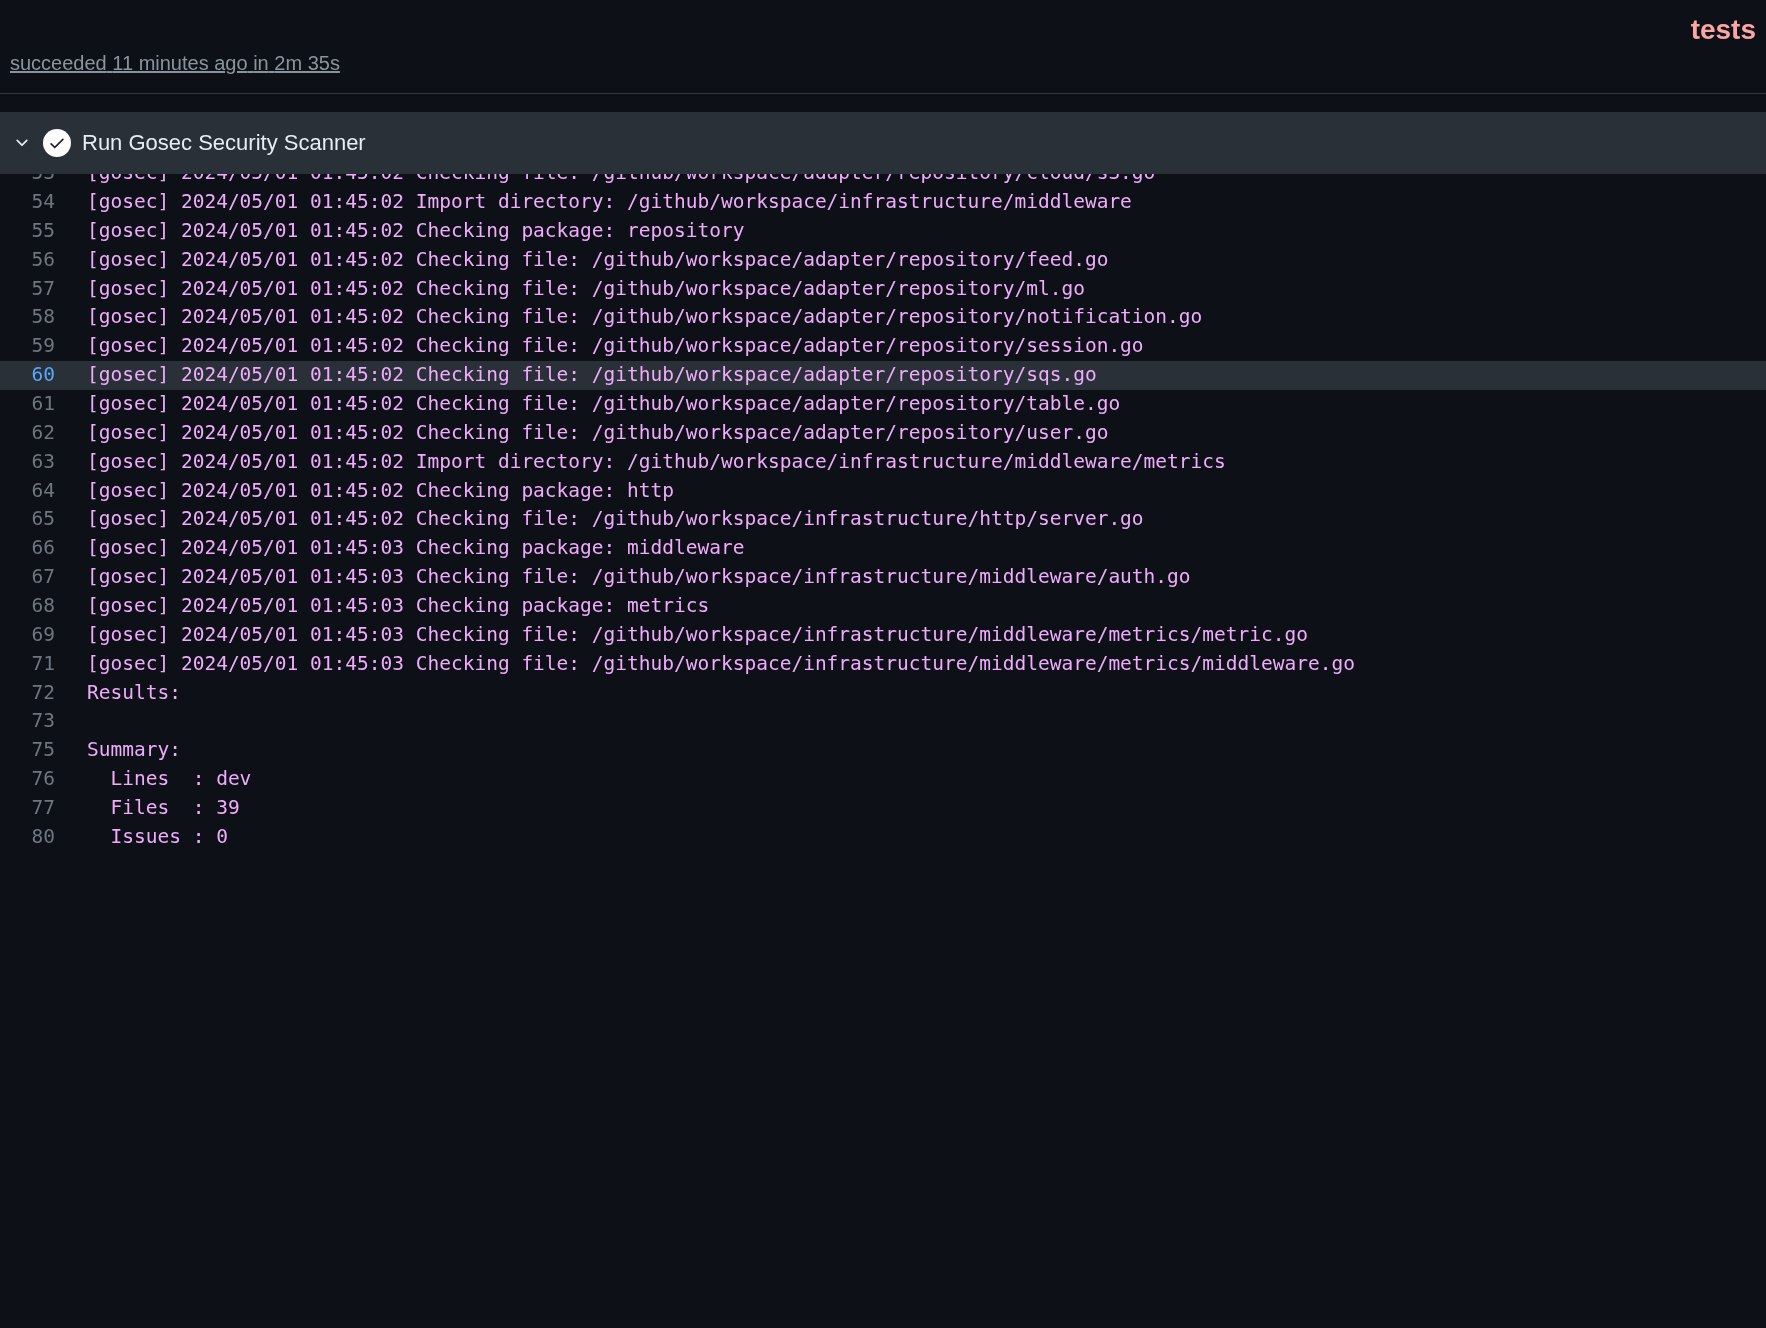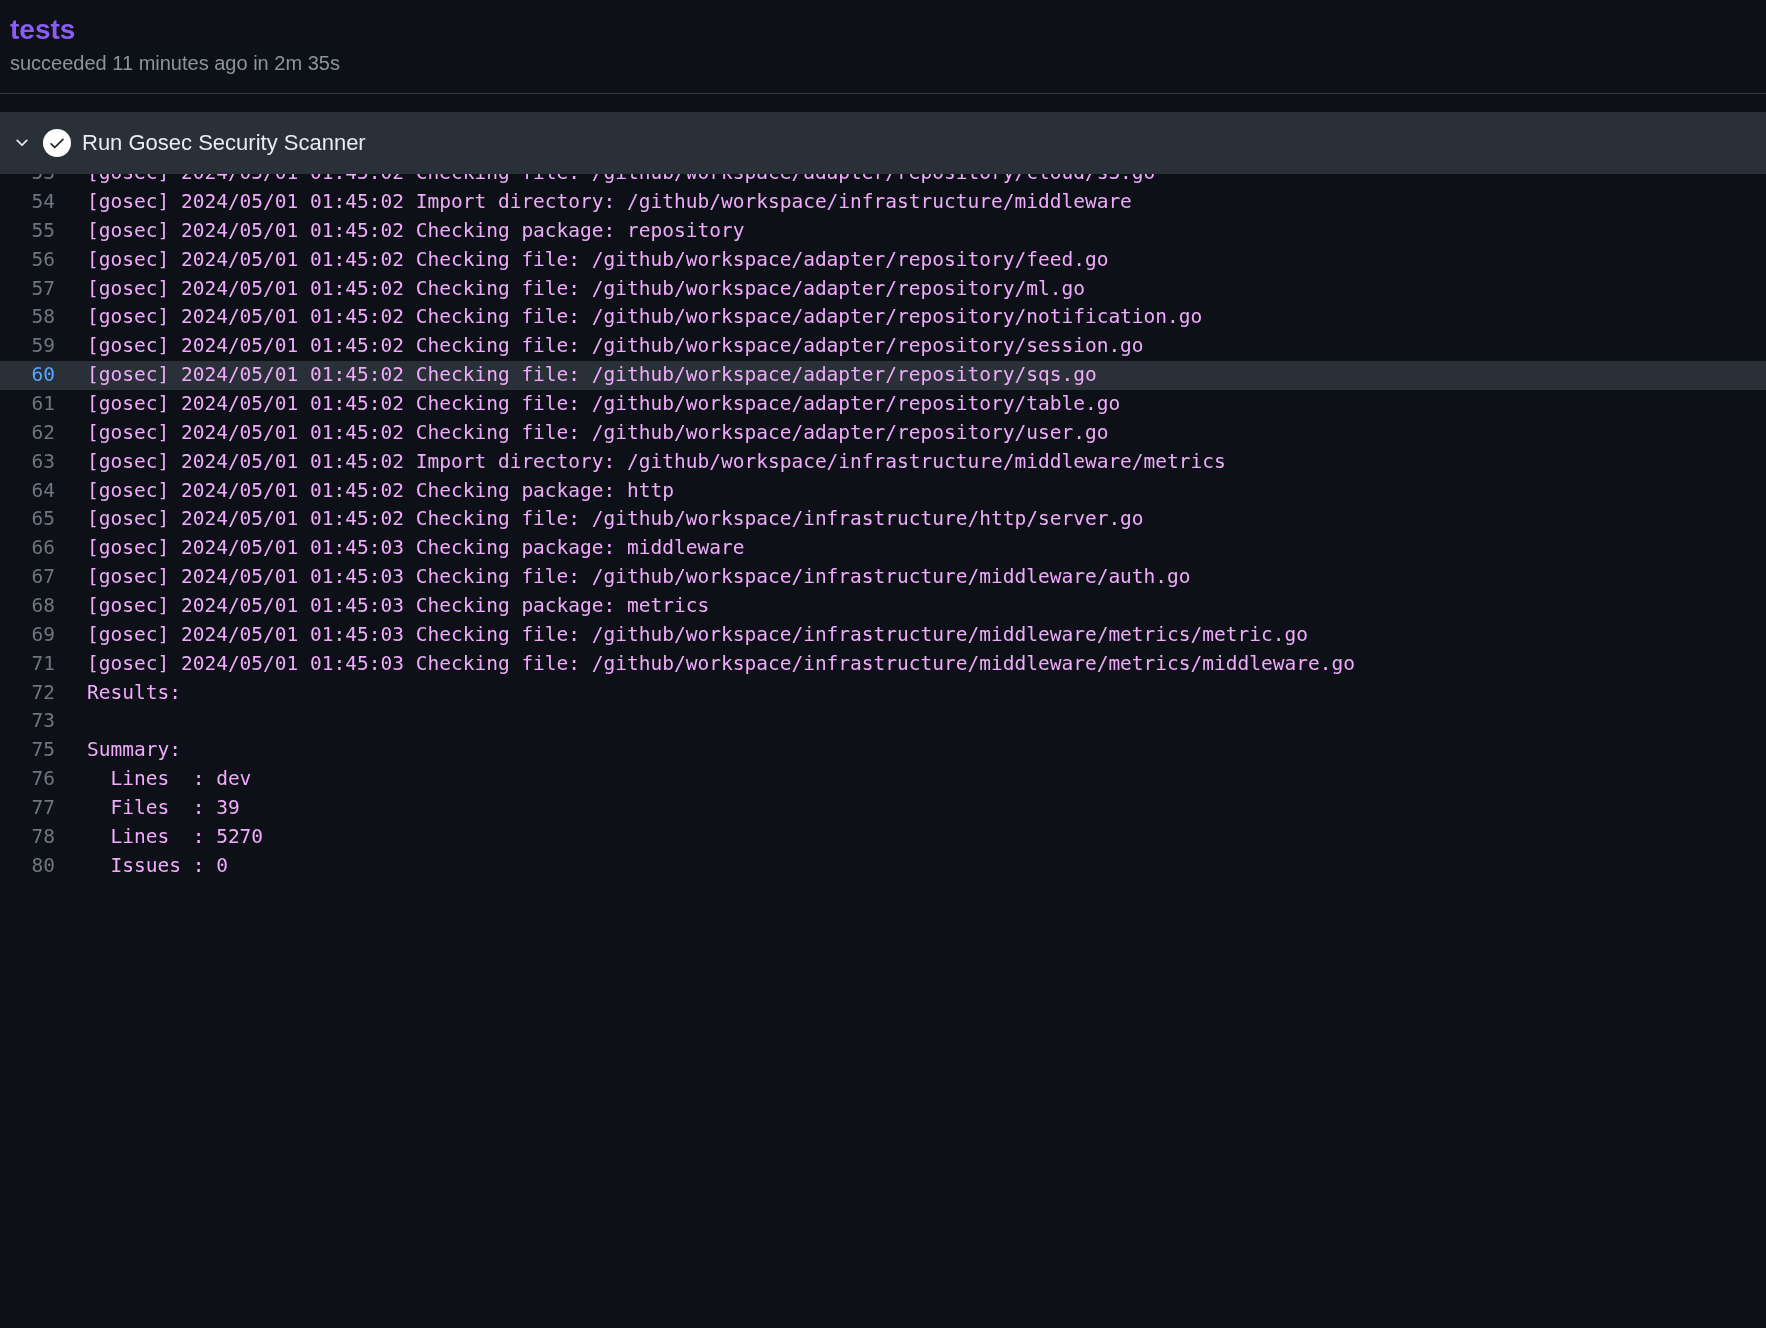--- a/index.html
+++ b/index.html
@@ -14,26 +14,28 @@
       width: 1766px;
       min-height: 1328px;
       overflow: hidden;
     }
     .header {
       padding: 14px 10px 18px 10px;
     }
     .title {
       font-size: 28px;
       font-weight: 700;
-      color: #8b5cf6;
+      color: #fca5a5;
       margin-bottom: 6px;
+      text-align: right;
     }
     .subtitle {
       font-size: 20px;
       color: #8b949e;
+      text-decoration: underline;
     }
     .subtitle span {
       color: #8b949e;
     }
     .divider {
       height: 1px;
       background: #30363d;
       width: 100%;
     }
     .step-header {
@@ -235,20 +237,16 @@
     </div>
     <div class="log-line">
       <span class="line-num">76</span>
       <span class="line-text">  Lines  : dev</span>
     </div>
     <div class="log-line">
       <span class="line-num">77</span>
       <span class="line-text">  Files  : 39</span>
     </div>
     <div class="log-line">
-      <span class="line-num">78</span>
-      <span class="line-text">  Lines  : 5270</span>
-    </div>
-    <div class="log-line">
       <span class="line-num">80</span>
       <span class="line-text">  Issues : 0</span>
     </div>
   </div>
 
 </body></html>

